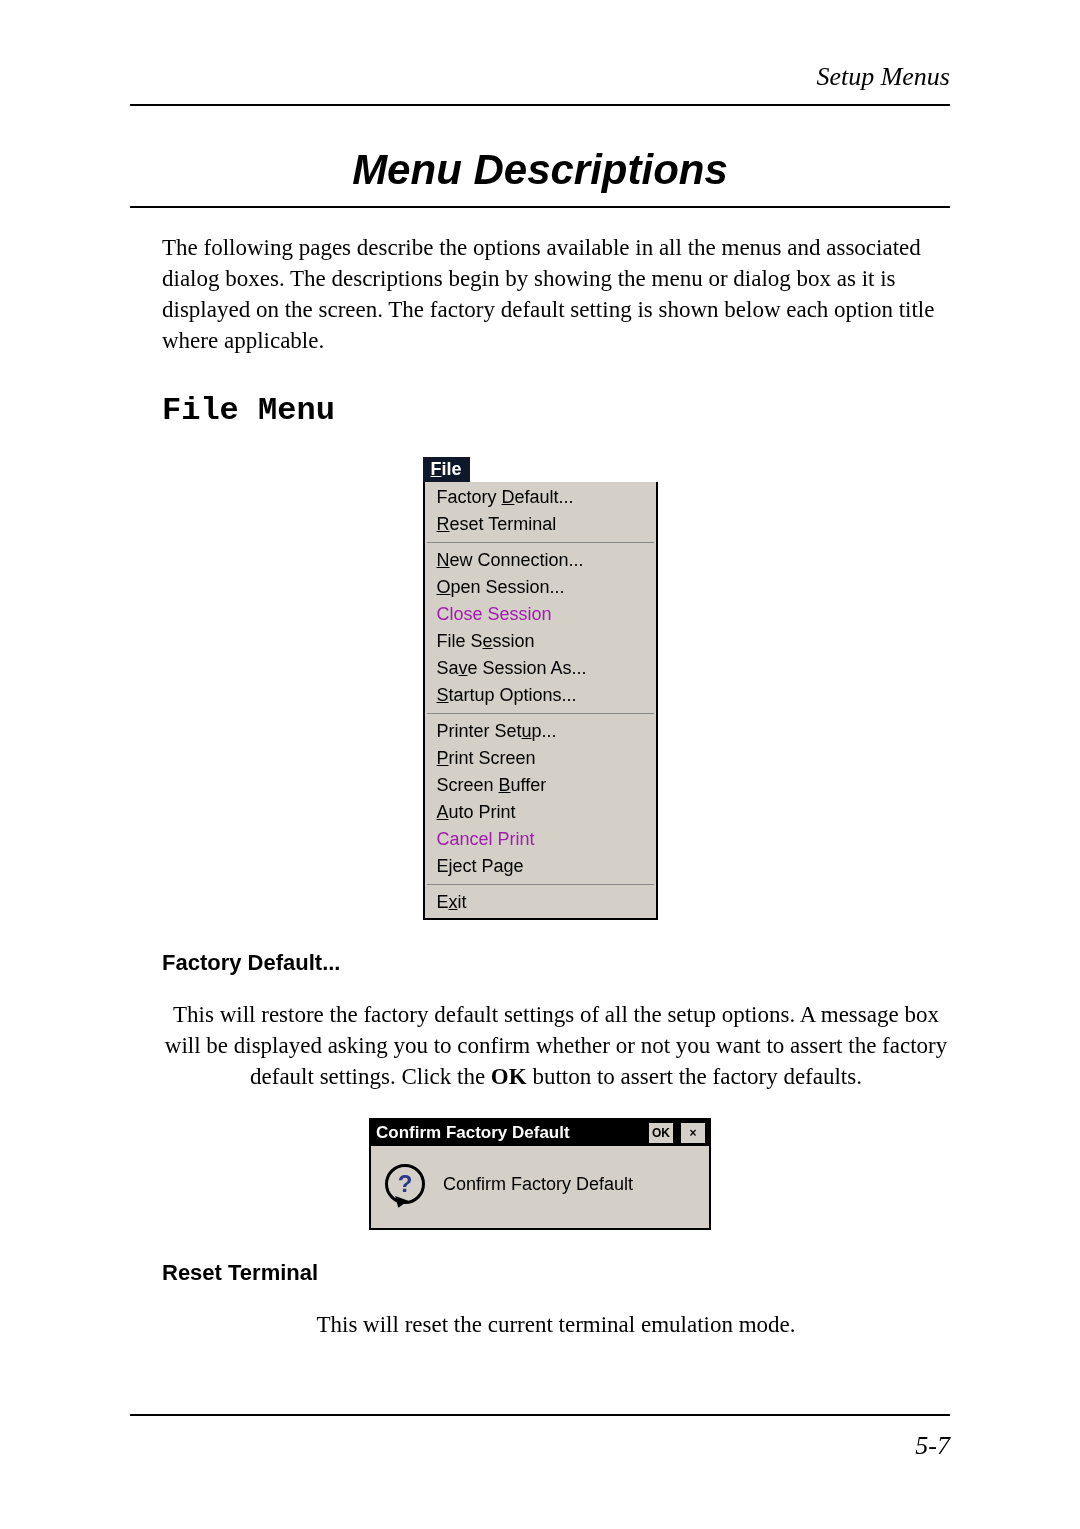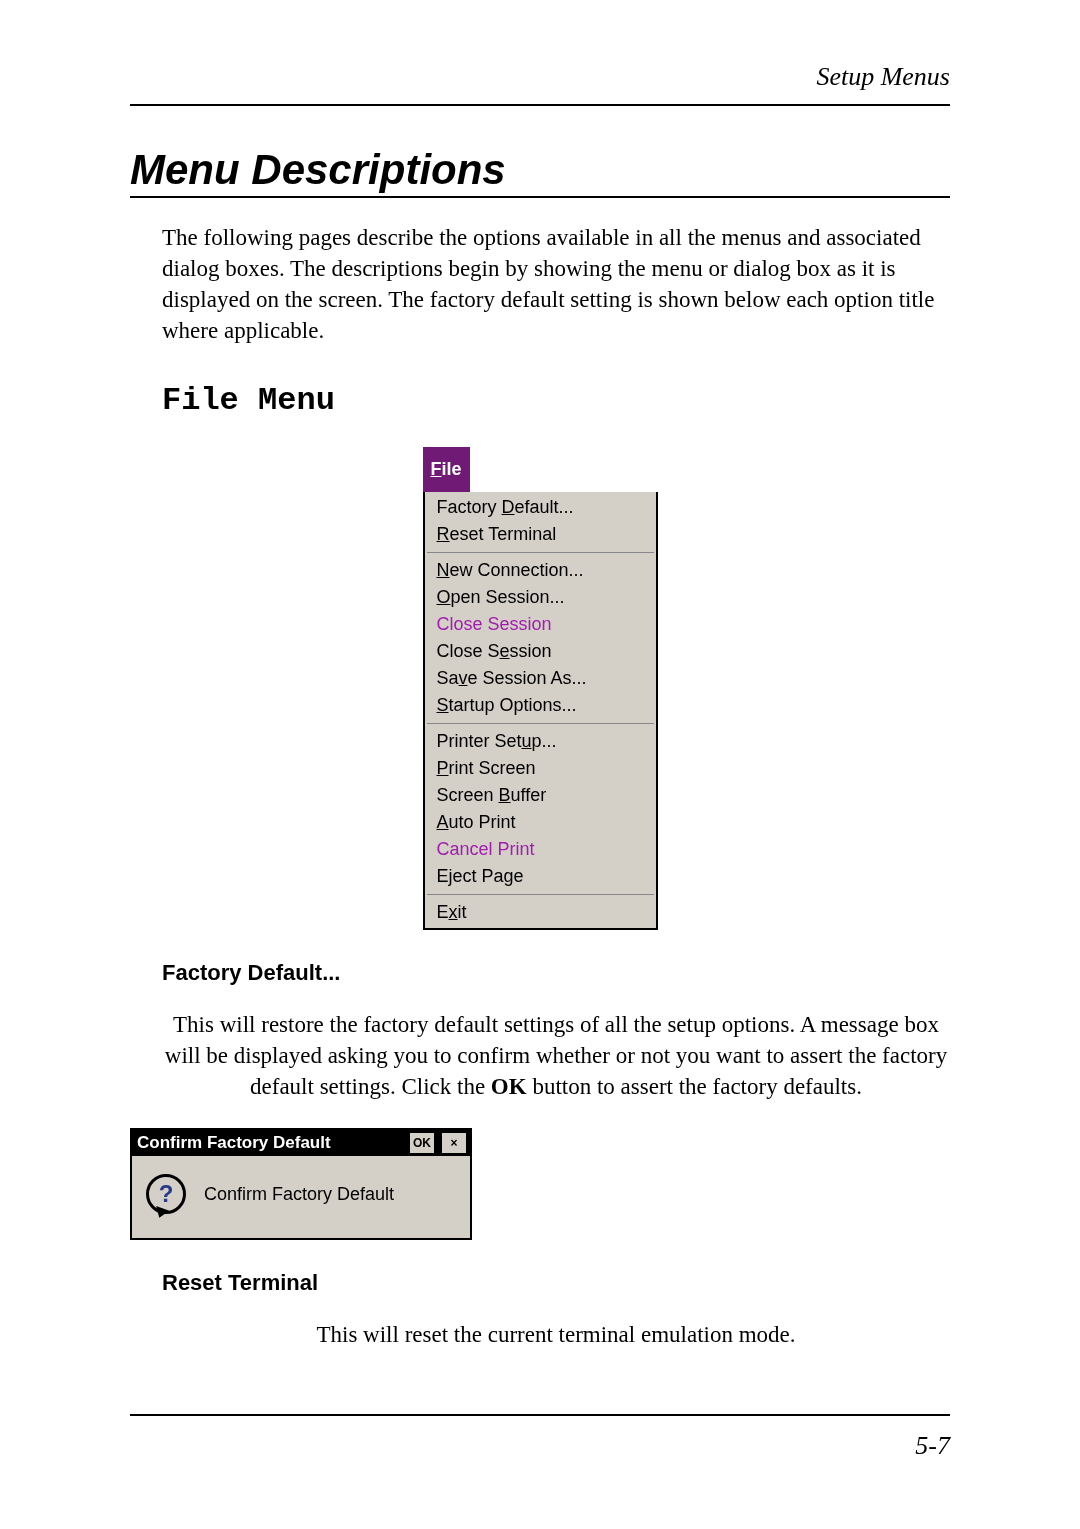--- a/index.html
+++ b/index.html
@@ -28,21 +28,22 @@
     border: none;
     border-top: 2px solid #000;
     margin: 0 0 40px 0;
   }
 
   .main-title {
     font-family: Arial, Helvetica, sans-serif;
     font-weight: 700;
     font-style: italic;
     font-size: 42px;
-    margin: 0 0 2px 0;
+    margin: 0 0 12px 0;
+    text-align: center;
   }
   .title-rule {
     border: none;
     border-top: 2px solid #000;
     margin: 0 0 24px 0;
   }
 
   .body-text {
     font-size: 23px;
     line-height: 1.35;
@@ -83,23 +84,23 @@
     display: flex;
     justify-content: center;
     margin-bottom: 20px;
   }
   .file-menu {
     font-family: Tahoma, Arial, sans-serif;
     font-size: 18px;
   }
   .menu-tab {
     display: inline-block;
-    background: #701a75;
+    background: #0f172a;
     color: #fff;
-    padding: 12px 8px;
+    padding: 2px 8px;
     font-weight: 700;
   }
   .menu-tab .accel { text-decoration: underline; }
 
   .menu-body {
     background: #d4d0c8;
     border: 2px solid #000;
     border-top: none;
     width: 235px;
     box-sizing: border-box;
@@ -113,21 +114,21 @@
   .menu-item.disabled { color: #a21caf; }
   .menu-item .accel { text-decoration: underline; }
   .menu-sep {
     border-top: 1px solid #888;
     margin: 4px 2px;
   }
 
   
   .dialog-wrap {
     display: flex;
-    justify-content: flex-start;
+    justify-content: center;
     margin-top: 26px;
     margin-bottom: 20px;
   }
   .dialog {
     width: 338px;
     background: #d4d0c8;
     border: 2px solid #000;
     font-family: Tahoma, Arial, sans-serif;
   }
   .dialog-titlebar {
@@ -236,21 +237,21 @@
       <div class="menu-tab">
         <span class="accel">F</span><span>ile</span>
       </div>
       <div class="menu-body" id="menu-body">
           <div class="menu-item"><span>Factory </span><span class="accel">D</span><span>efault...</span></div>
           <div class="menu-item"><span></span><span class="accel">R</span><span>eset Terminal</span></div>
           <div class="menu-sep"></div>
           <div class="menu-item"><span></span><span class="accel">N</span><span>ew Connection...</span></div>
           <div class="menu-item"><span></span><span class="accel">O</span><span>pen Session...</span></div>
           <div class="menu-item disabled"><span>Close Session</span><span></span></div>
-          <div class="menu-item"><span>Close S</span><span class="accel">e</span><span>ssion</span></div>
+          <div class="menu-item"><span>File S</span><span class="accel">e</span><span>ssion</span></div>
           <div class="menu-item"><span>Sa</span><span class="accel">v</span><span>e Session As...</span></div>
           <div class="menu-item"><span></span><span class="accel">S</span><span>tartup Options...</span></div>
           <div class="menu-sep"></div>
           <div class="menu-item"><span>Printer Set</span><span class="accel">u</span><span>p...</span></div>
           <div class="menu-item"><span></span><span class="accel">P</span><span>rint Screen</span></div>
           <div class="menu-item"><span>Screen </span><span class="accel">B</span><span>uffer</span></div>
           <div class="menu-item"><span></span><span class="accel">A</span><span>uto Print</span></div>
           <div class="menu-item disabled"><span>Cancel Print</span><span></span></div>
           <div class="menu-item"><span>E</span><span class="accel">j</span><span>ect Page</span></div>
           <div class="menu-sep"></div>

